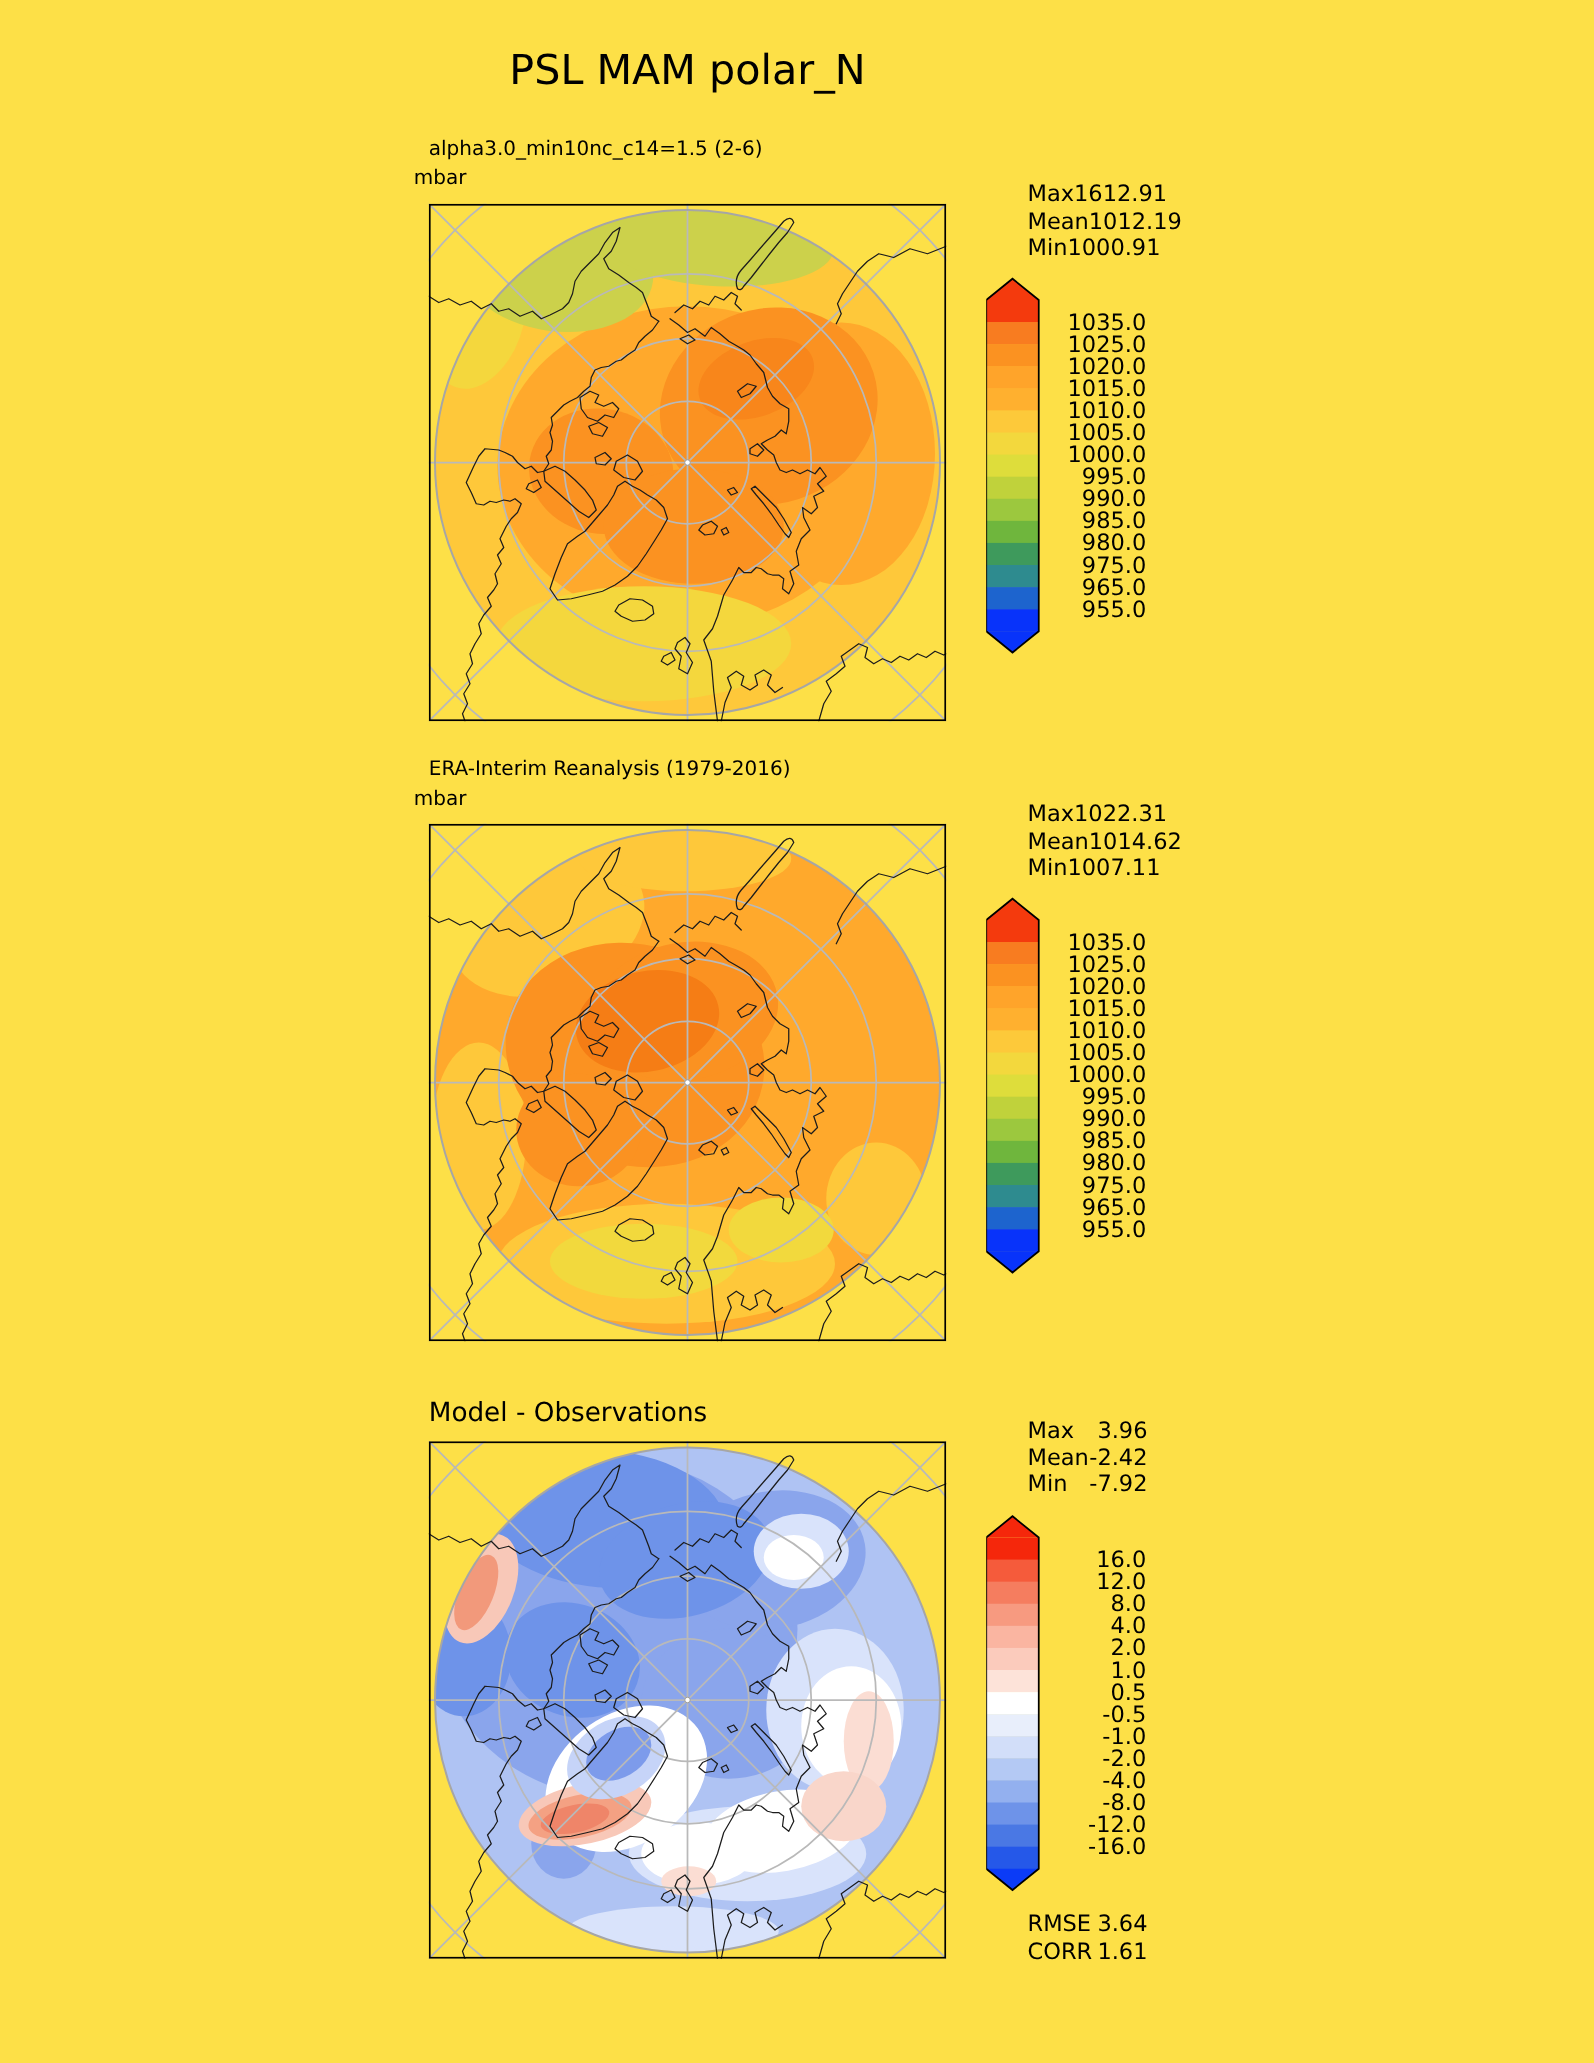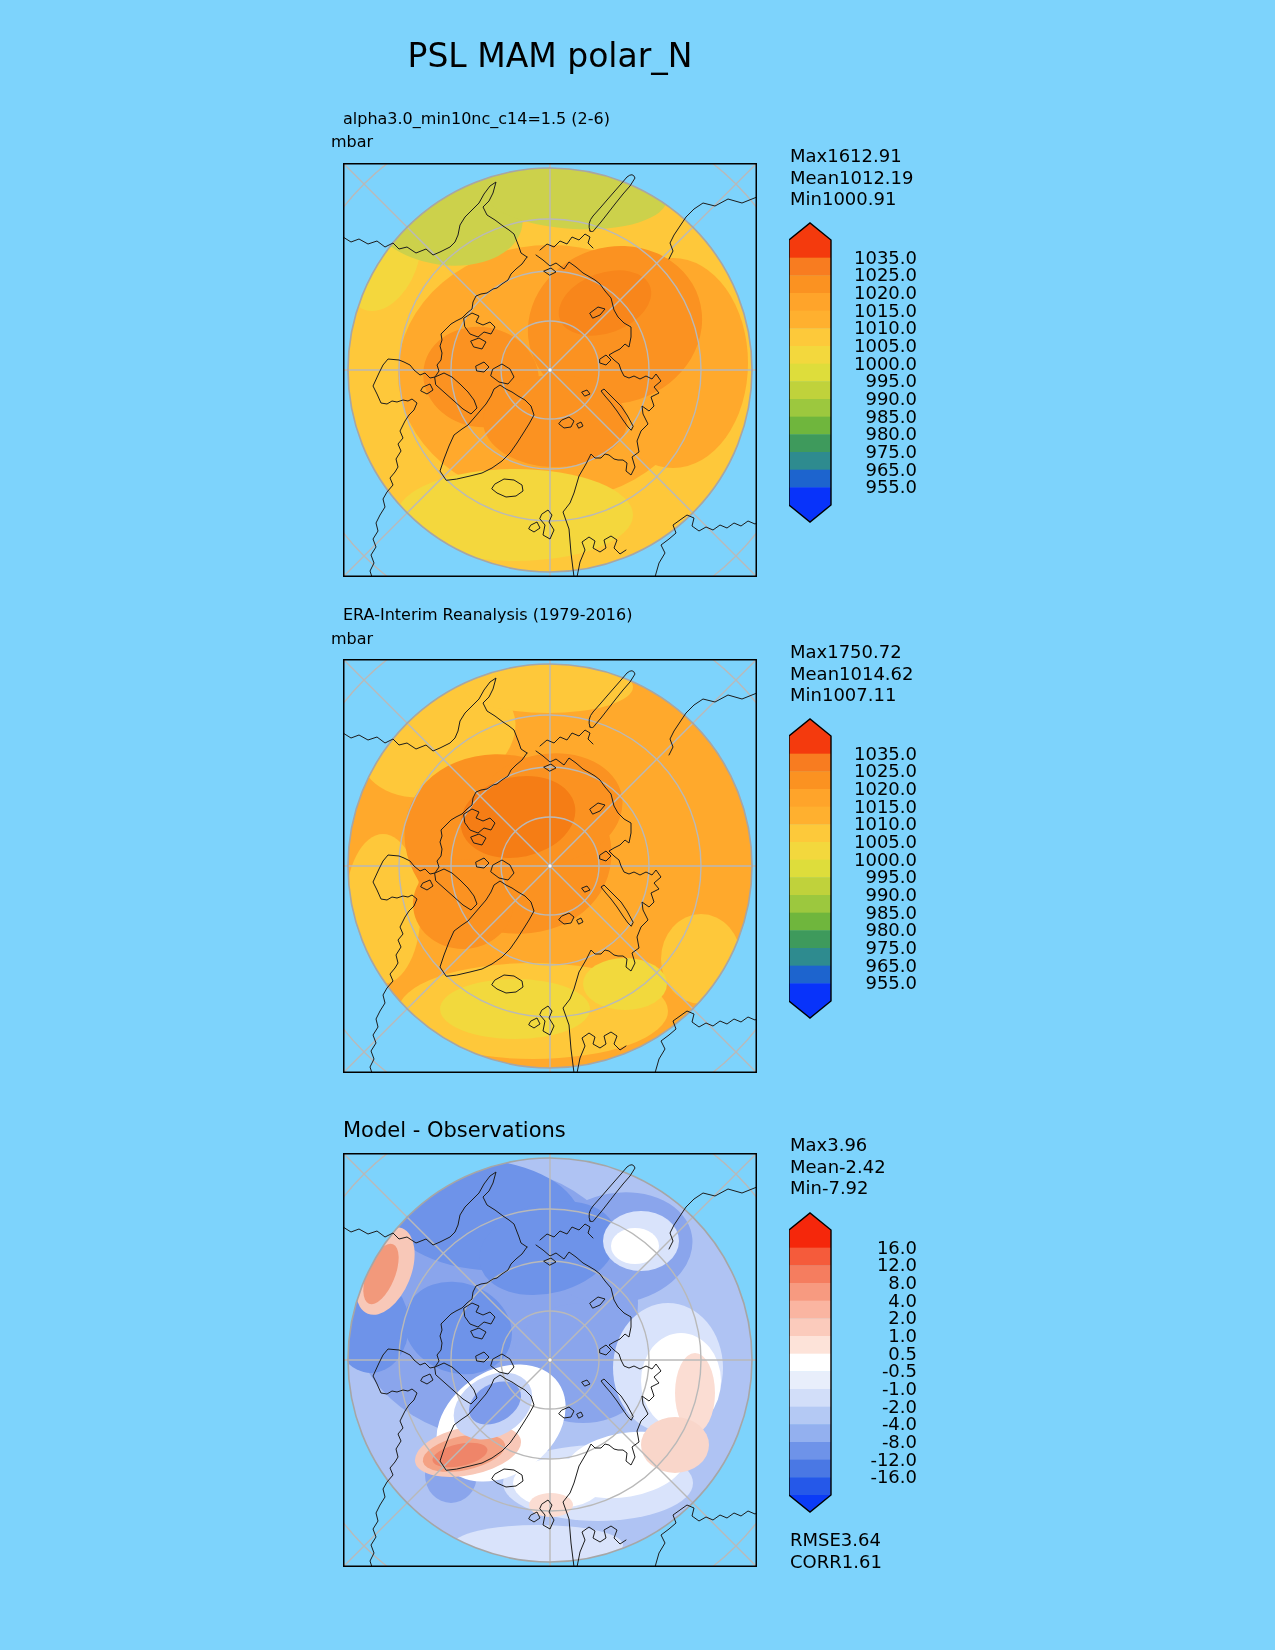--- a/index.html
+++ b/index.html
@@ -1,24 +1,24 @@
 <!DOCTYPE html>
 <html><head>
 <meta charset="utf-8">
 <style>
   html,body{margin:0;padding:0;background:#fff;color:#000;
     font-family:"DejaVu Sans","Liberation Sans",sans-serif;}
-  #canvas{position:relative;width:1275px;height:1650px;background:#7dd3fc;overflow:hidden;}
+  #canvas{position:relative;width:1275px;height:1650px;background:#fde047;overflow:hidden;}
   .abs{position:absolute;}
   .figure-title{font-size:33px;font-weight:400;left:250px;top:36px;width:600px;text-align:center;}
   .subtitle{font-size:16px;left:343px;width:420px;}
   .units{font-size:16px;left:331px;width:120px;}
   .panel3-title{font-size:21px;left:343px;top:1118px;width:414px;text-align:left;}
   .stats{left:790px;width:128px;font-size:18px;}
-  .srow{display:flex;justify-content:flex-start;line-height:21.5px;}
+  .srow{display:flex;justify-content:space-between;line-height:21.5px;margin-left:32px;}
   svg.map{left:343px;width:414px;height:414px;}
   svg.cb{left:789px;width:130px;height:312px;}
   svg.cb text{font-size:18px;fill:#000;}
 </style>
 </head>
 <body>
 
 <svg style="position:absolute;width:0;height:0" aria-hidden="true">
   <defs>
     <clipPath id="disc">
@@ -162,21 +162,21 @@
     </g>
     <use href="#grat"></use>
     <use href="#coast"></use>
     <circle cx="207" cy="207" r="2.2" fill="#fff" stroke="#999" stroke-width="0.8"></circle>
     <rect x="0.75" y="0.75" width="412.5" height="412.5" fill="none" stroke="#000" stroke-width="1.5"></rect>
   </svg>
 
   <div class="abs stats" style="top:641px">
     <div class="srow">
       <span>Max</span>
-      <span>1750.72</span>
+      <span>1022.31</span>
       </div>
     <div class="srow">
       <span>Mean</span>
       <span>1014.62</span>
       </div>
     <div class="srow">
       <span>Min</span>
       <span>1007.11</span>
       </div>
   </div>

